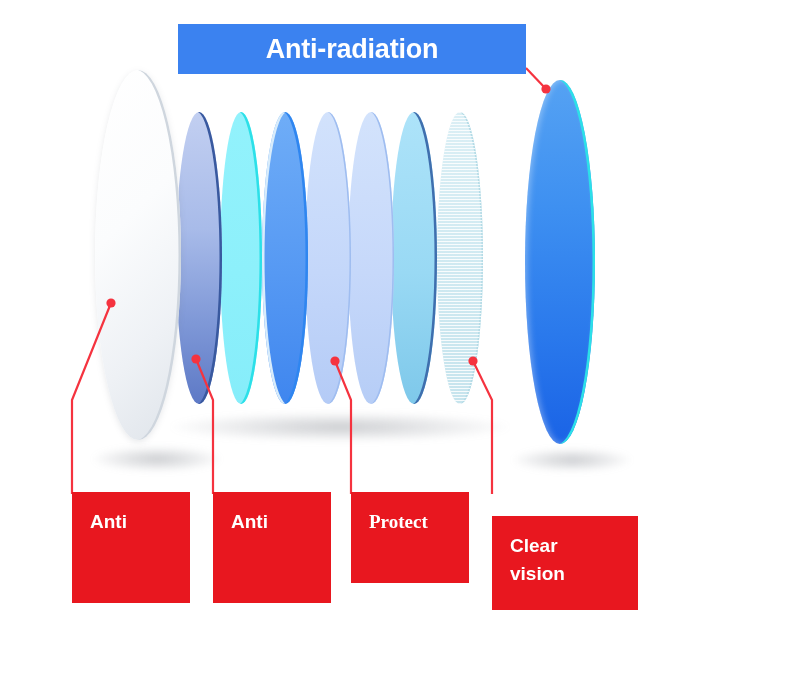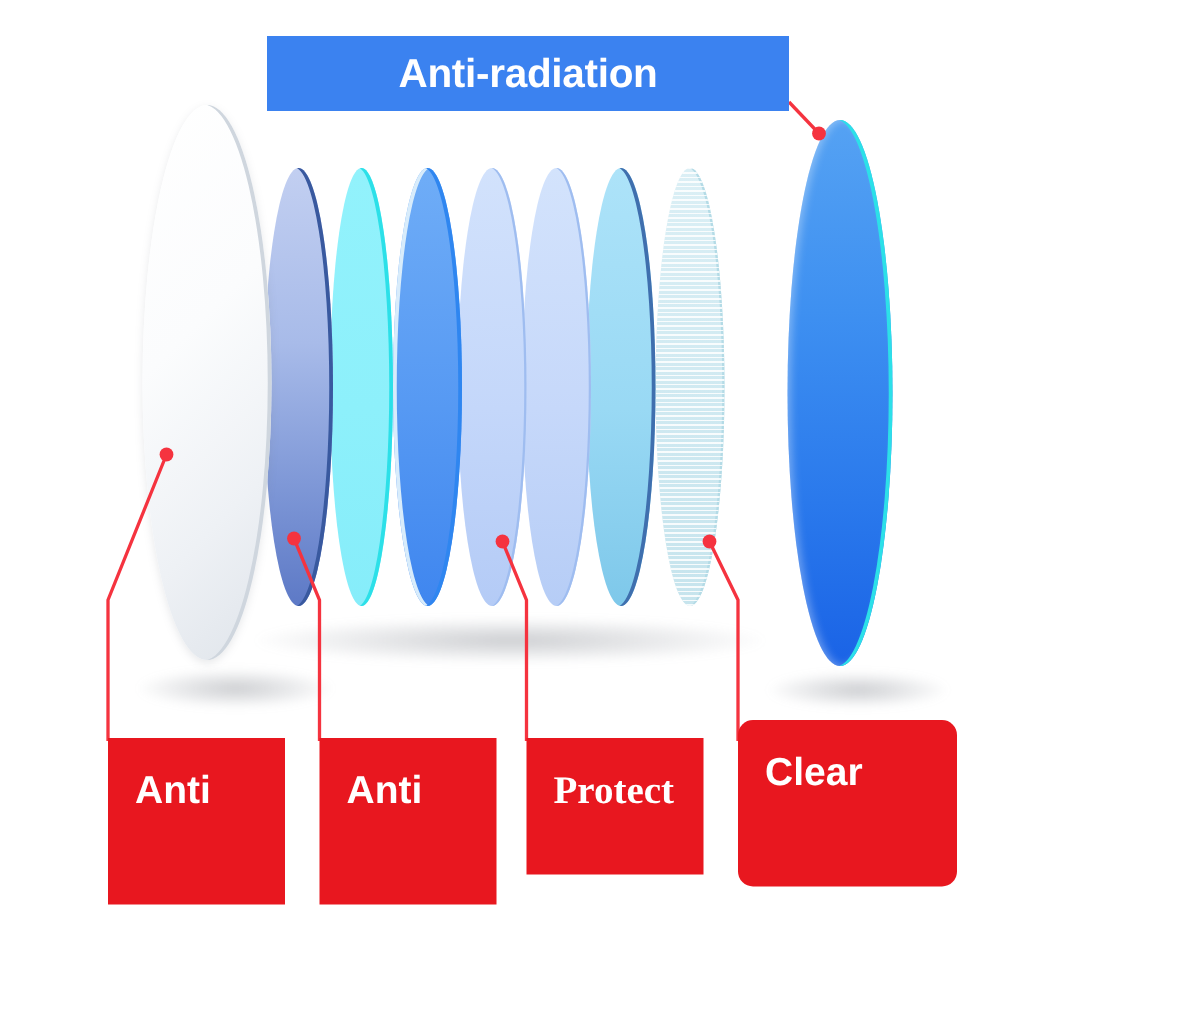--- a/index.html
+++ b/index.html
@@ -53,21 +53,21 @@
 
   
   .callout-svg{position:absolute;left:0;top:0;width:800px;height:675px;pointer-events:none;}
 
   .label-box{
     position:absolute;
     background:#e8171f;
     box-sizing:border-box;
     padding:16px 14px 0 18px;
     color:#ffffff;
-    font-size:26px;
+    font-size:19px;
     font-weight:bold;
     line-height:1.45;
   }
   .label-box span{display:block;white-space:nowrap;}
 </style>
 </head>
 <body>
 
 <div id="stage">
 
@@ -139,17 +139,18 @@
   </div>
 
   <div class="label-box" style="left:213px;top:492px;width:118px;height:111px;">
     <span>Anti</span>
   </div>
 
   <div class="label-box" style="left:351px;top:492px;width:118px;height:91px;font-family:Liberation Serif, serif;">
     <span>Protect</span>
   </div>
 
-  <div class="label-box" style="left:492px;top:480px;width:146px;height:111px;border-radius:10px;">
+  <div class="label-box" style="left:492px;top:516px;width:146px;height:94px;">
     <span>Clear</span>
+    <span>vision</span>
   </div>
 
 </div>
 
 </body></html>

